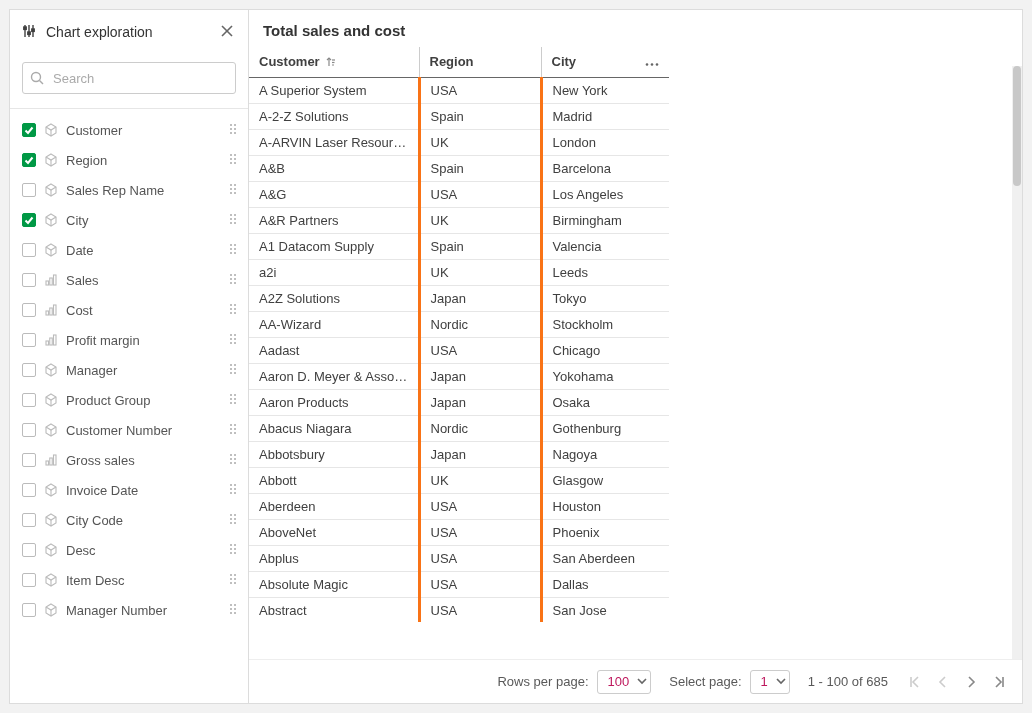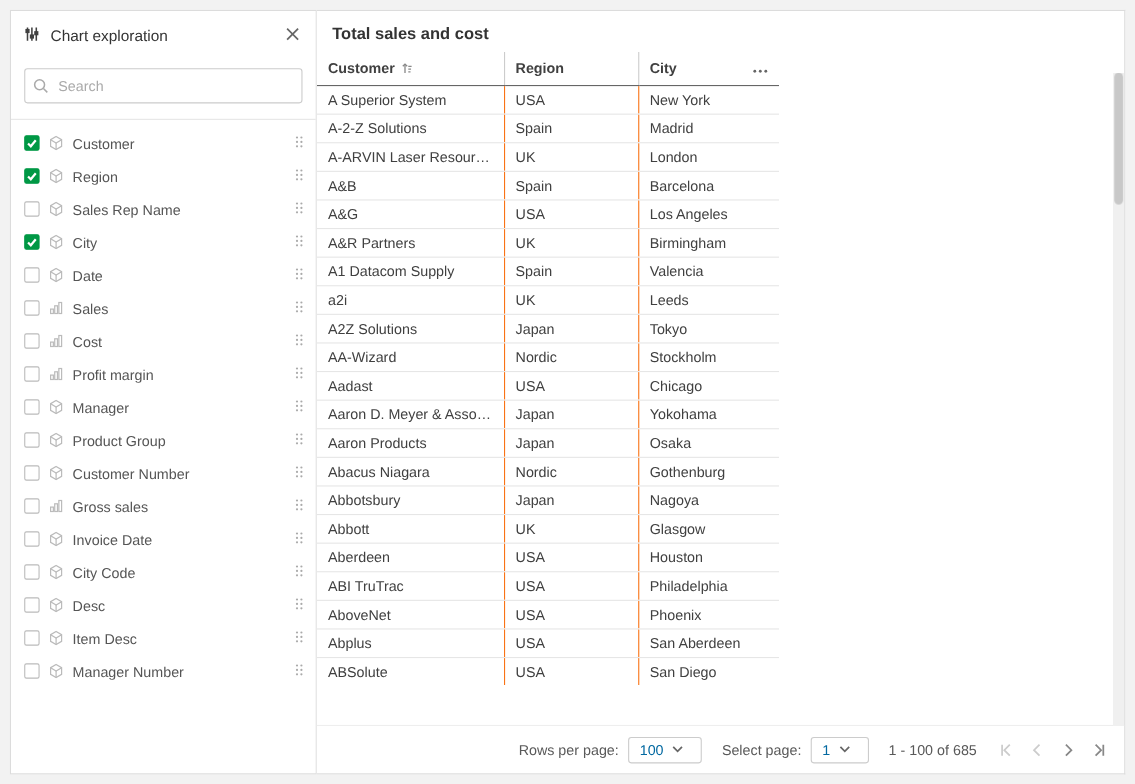--- a/index.html
+++ b/index.html
@@ -15,21 +15,21 @@
   }
   .app {
     display: flex;
     width: 1032px;
     height: 713px;
     background: #f2f2f2;
     padding: 9px;
   }
   
   .sidebar {
-    width: 279px;
+    width: 240px;
     background: #fff;
     border: 1px solid #dcdcdc;
     display: flex;
     flex-direction: column;
   }
   .sidebar-header {
     display: flex;
     align-items: center;
     height: 44px;
     padding: 0 12px;
@@ -176,21 +176,21 @@
   th {
     font-weight: 600;
     border-bottom: 1px solid #666;
     height: 30px;
     position: relative;
   }
   th.col-customer { width: 170px; }
   th.col-region { width: 122px; border-left: 1px solid #ccc; }
   th.col-city { width: 128px; border-left: 1px solid #ccc; }
   td { border-bottom: 1px solid #e6e6e6; height: 25px; }
-  td.col-region, td.col-city { border-left: 1px solid #f97316; }
+  td.col-region, td.col-city { border-left: 3px solid #f97316; }
   .sort-icon {
     display: inline-block;
     vertical-align: middle;
     margin-left: 6px;
     color: #888;
   }
   .more-icon {
     position: absolute;
     right: 10px;
     top: 50%;
@@ -215,24 +215,24 @@
     display: flex;
     align-items: center;
     gap: 8px;
   }
   .select-box {
     display: flex;
     align-items: center;
     border: 1px solid #ccc;
     border-radius: 3px;
     height: 24px;
-    padding: 0 16px 0 10px;
+    padding: 0 3px 0 10px;
     gap: 8px;
     cursor: pointer;
-    color: #0369a1;
+    color: #be185d;
     background: #fff;
   }
   .chev { width: 10px; height: 10px; color: #666; }
   .pager-btns {
     display: flex;
     gap: 10px;
   }
   .pager-btn {
     width: 18px; height: 18px;
     display: flex;
@@ -687,38 +687,28 @@
               <td class="col-customer">Abbott</td>
               <td class="col-region">UK</td>
               <td class="col-city">Glasgow</td>
             </tr>
             <tr>
               <td class="col-customer">Aberdeen</td>
               <td class="col-region">USA</td>
               <td class="col-city">Houston</td>
             </tr>
             <tr>
-              <td class="col-customer">ABI TruTrac</td>
-              <td class="col-region">USA</td>
-              <td class="col-city">Philadelphia</td>
-            </tr>
-            <tr>
               <td class="col-customer">AboveNet</td>
               <td class="col-region">USA</td>
               <td class="col-city">Phoenix</td>
             </tr>
             <tr>
               <td class="col-customer">Abplus</td>
               <td class="col-region">USA</td>
               <td class="col-city">San Aberdeen</td>
-            </tr>
-            <tr>
-              <td class="col-customer">ABSolute</td>
-              <td class="col-region">USA</td>
-              <td class="col-city">San Diego</td>
             </tr>
             <tr>
               <td class="col-customer">Absolute Magic</td>
               <td class="col-region">USA</td>
               <td class="col-city">Dallas</td>
             </tr>
             <tr>
               <td class="col-customer">Abstract</td>
               <td class="col-region">USA</td>
               <td class="col-city">San Jose</td>

